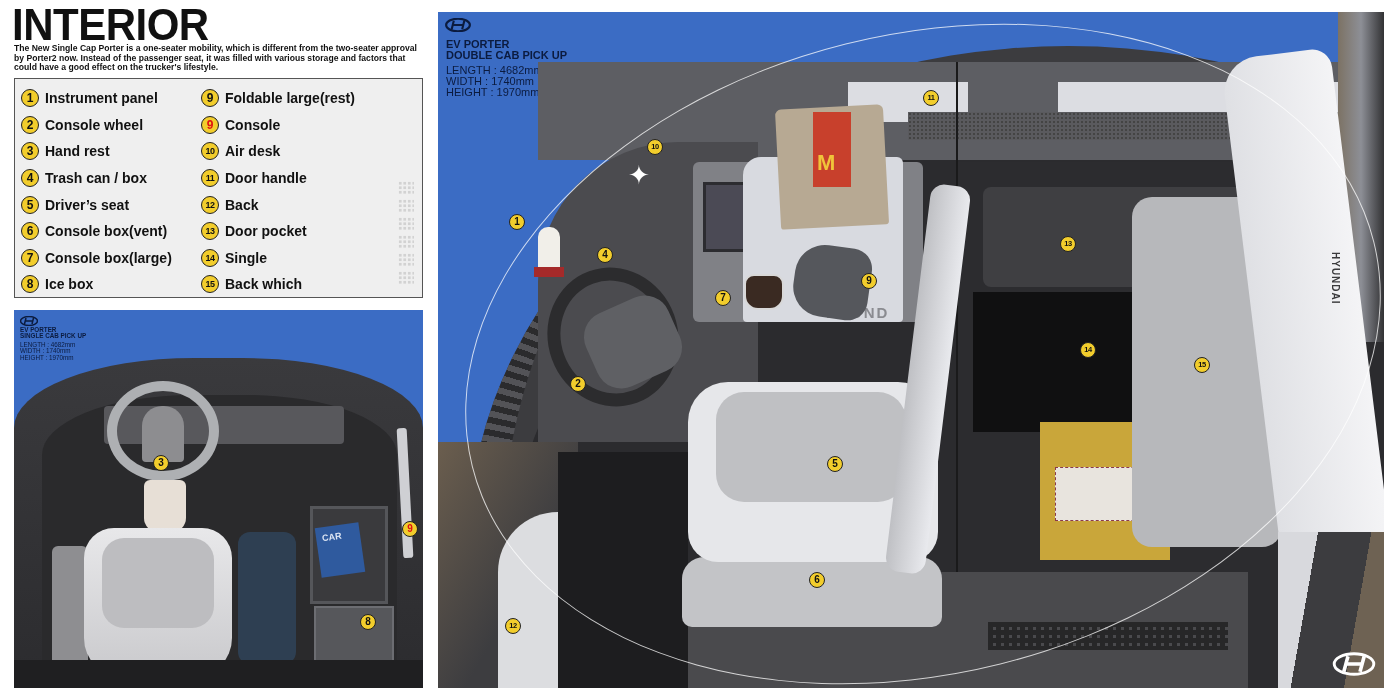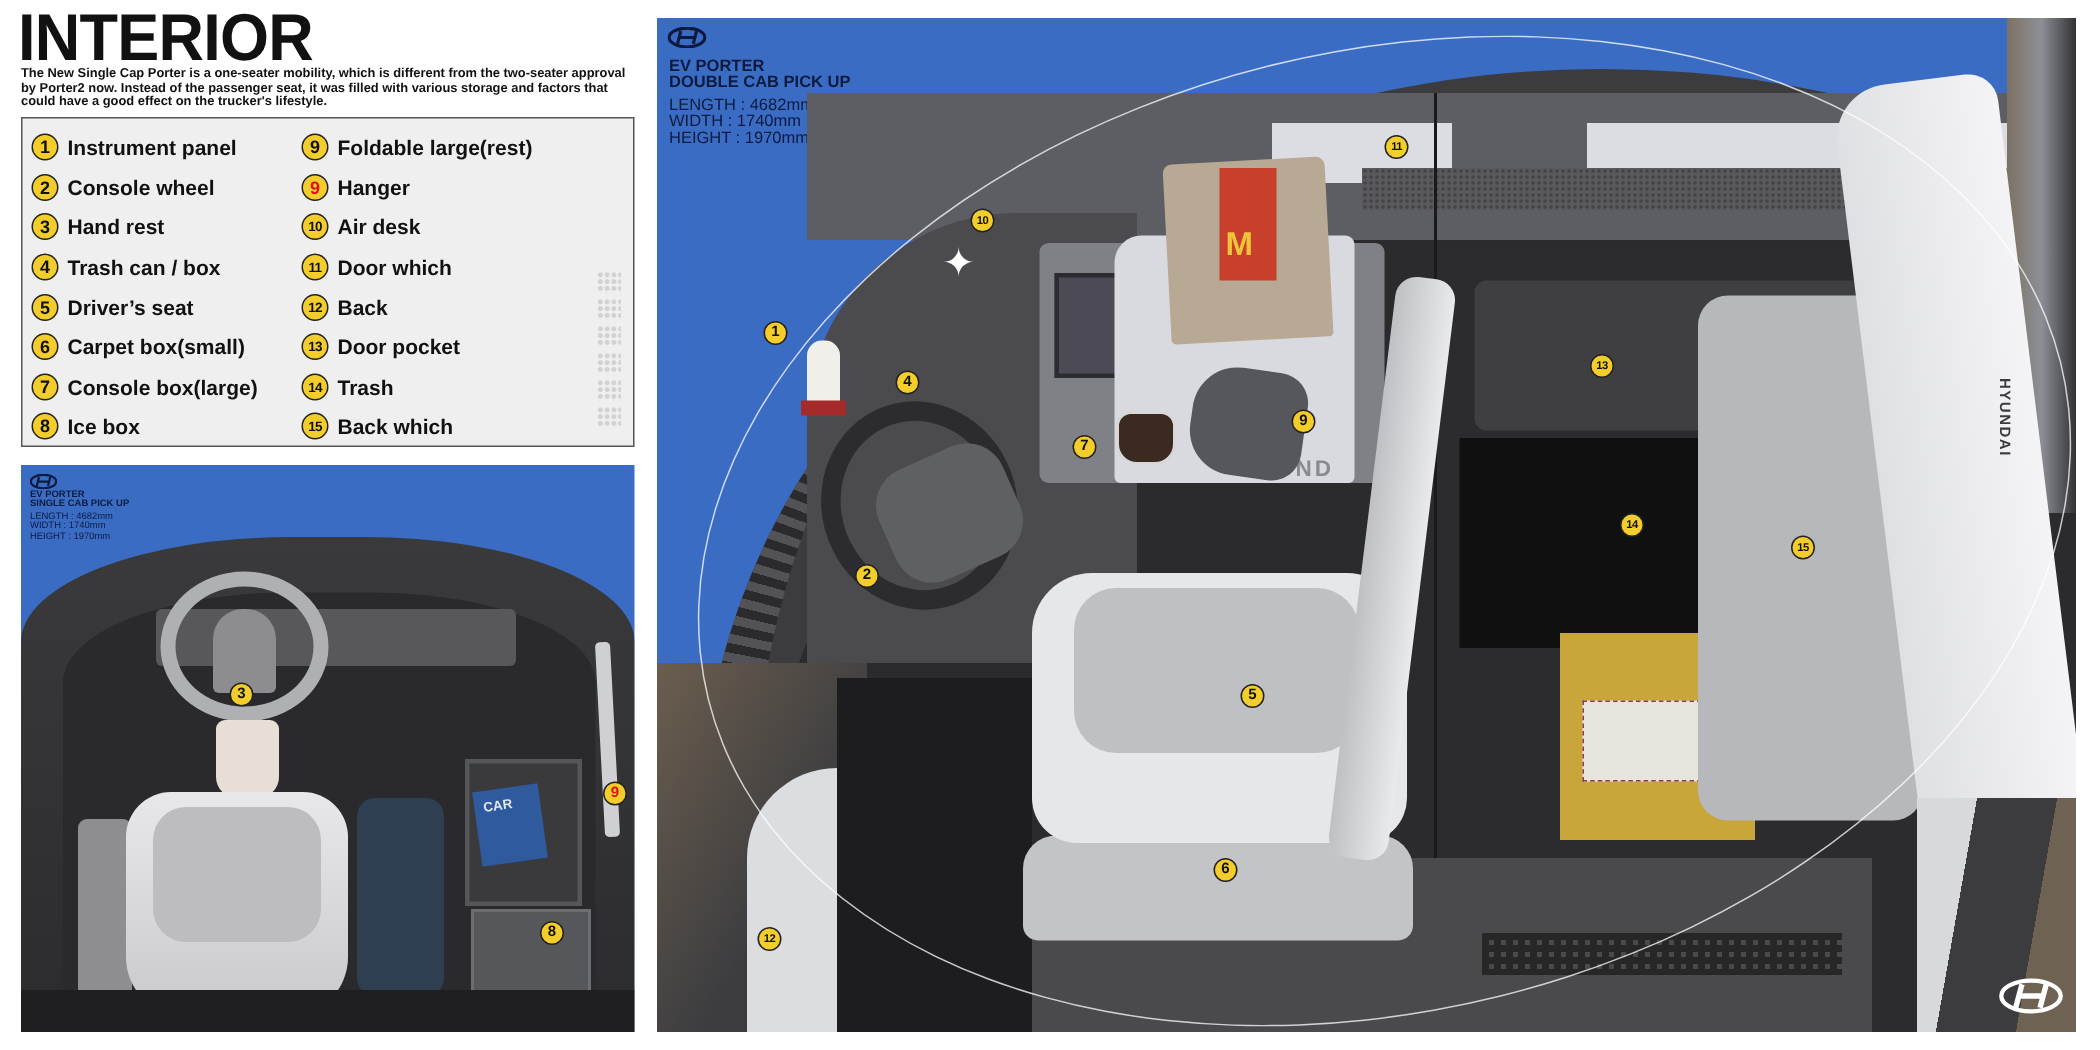--- a/index.html
+++ b/index.html
@@ -123,59 +123,59 @@
     <div class="legend-item">
         <span class="badge">4</span>
         <span class="legend-label">Trash can / box</span>
       </div>
     <div class="legend-item">
         <span class="badge">5</span>
         <span class="legend-label">Driver’s seat</span>
       </div>
     <div class="legend-item">
         <span class="badge">6</span>
-        <span class="legend-label">Carpet box(small)</span>
+        <span class="legend-label">Console box(vent)</span>
       </div>
     <div class="legend-item">
         <span class="badge">7</span>
         <span class="legend-label">Console box(large)</span>
       </div>
     <div class="legend-item">
         <span class="badge">8</span>
         <span class="legend-label">Ice box</span>
       </div>
   </div>
   <div class="legend-col c2">
     <div class="legend-item">
         <span class="badge">9</span>
         <span class="legend-label">Foldable large(rest)</span>
       </div>
     <div class="legend-item">
         <span class="badge red">9</span>
-        <span class="legend-label">Hanger</span>
+        <span class="legend-label">Console</span>
       </div>
     <div class="legend-item">
         <span class="badge sm">10</span>
         <span class="legend-label">Air desk</span>
       </div>
     <div class="legend-item">
         <span class="badge sm">11</span>
-        <span class="legend-label">Door which</span>
+        <span class="legend-label">Door handle</span>
       </div>
     <div class="legend-item">
         <span class="badge sm">12</span>
         <span class="legend-label">Back</span>
       </div>
     <div class="legend-item">
         <span class="badge sm">13</span>
         <span class="legend-label">Door pocket</span>
       </div>
     <div class="legend-item">
         <span class="badge sm">14</span>
-        <span class="legend-label">Trash</span>
+        <span class="legend-label">Single</span>
       </div>
     <div class="legend-item">
         <span class="badge sm">15</span>
         <span class="legend-label">Back which</span>
       </div>
   </div>
   <div class="legend-deco">
     <span></span>
     <span></span>
     <span></span>

